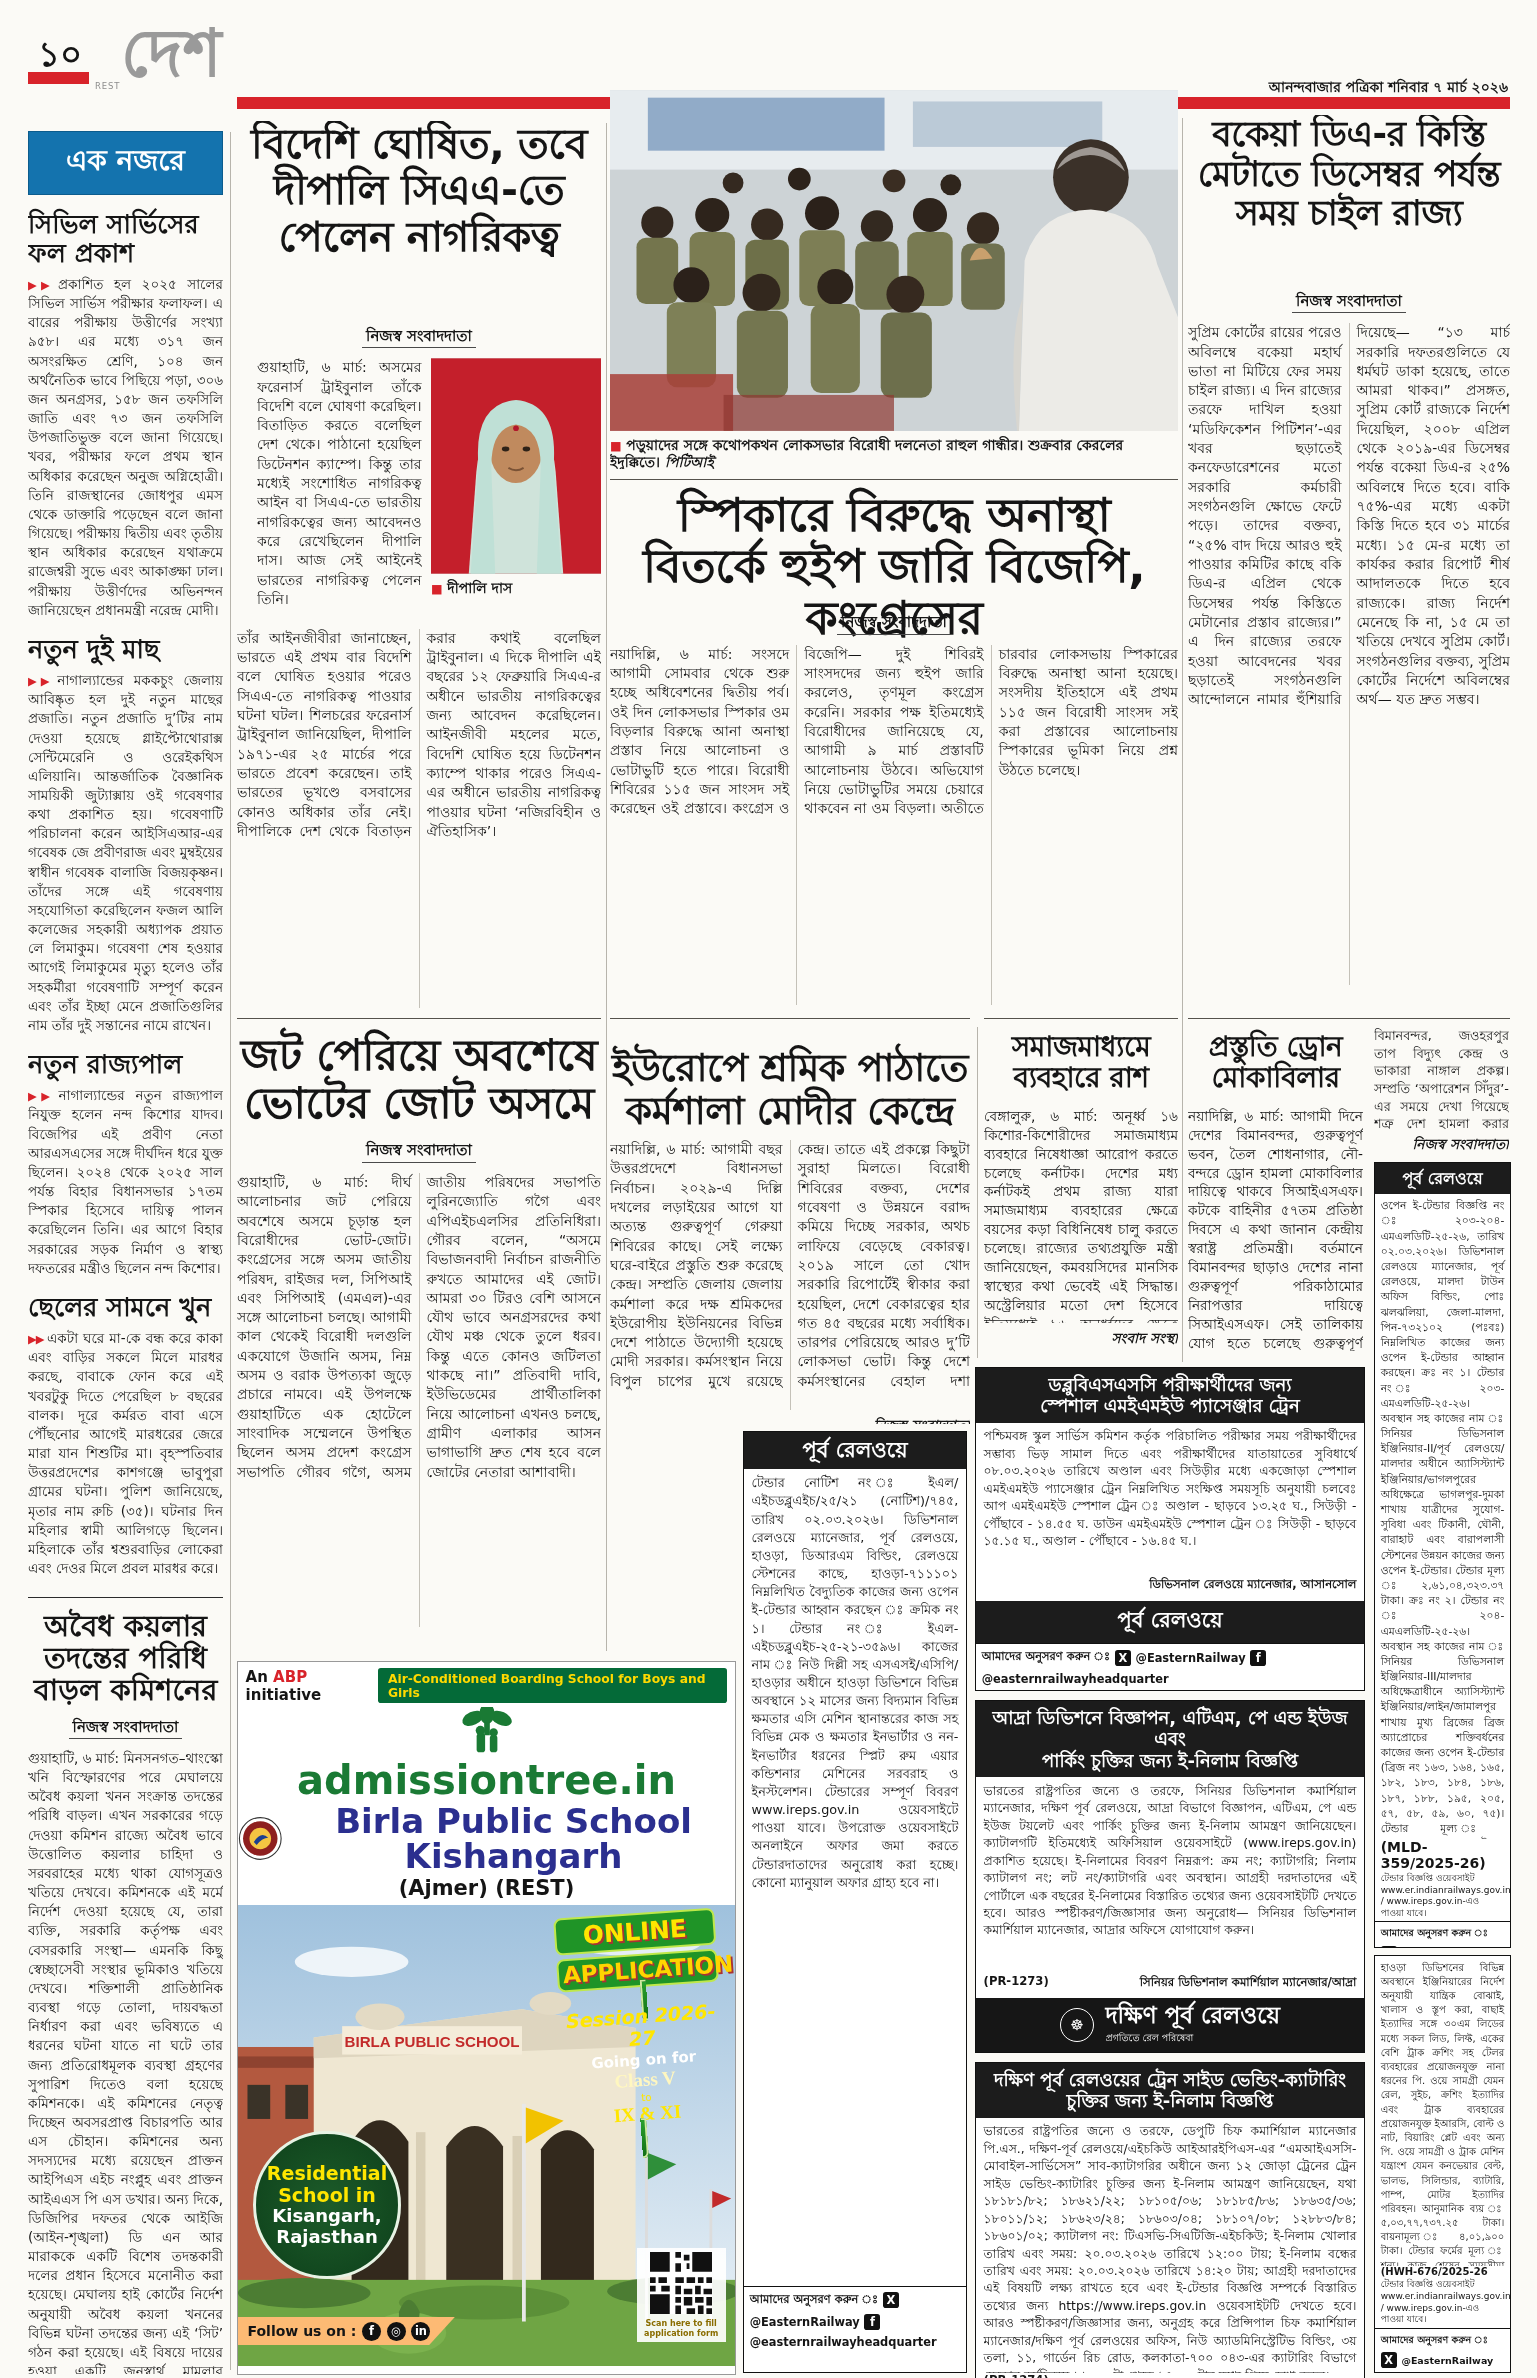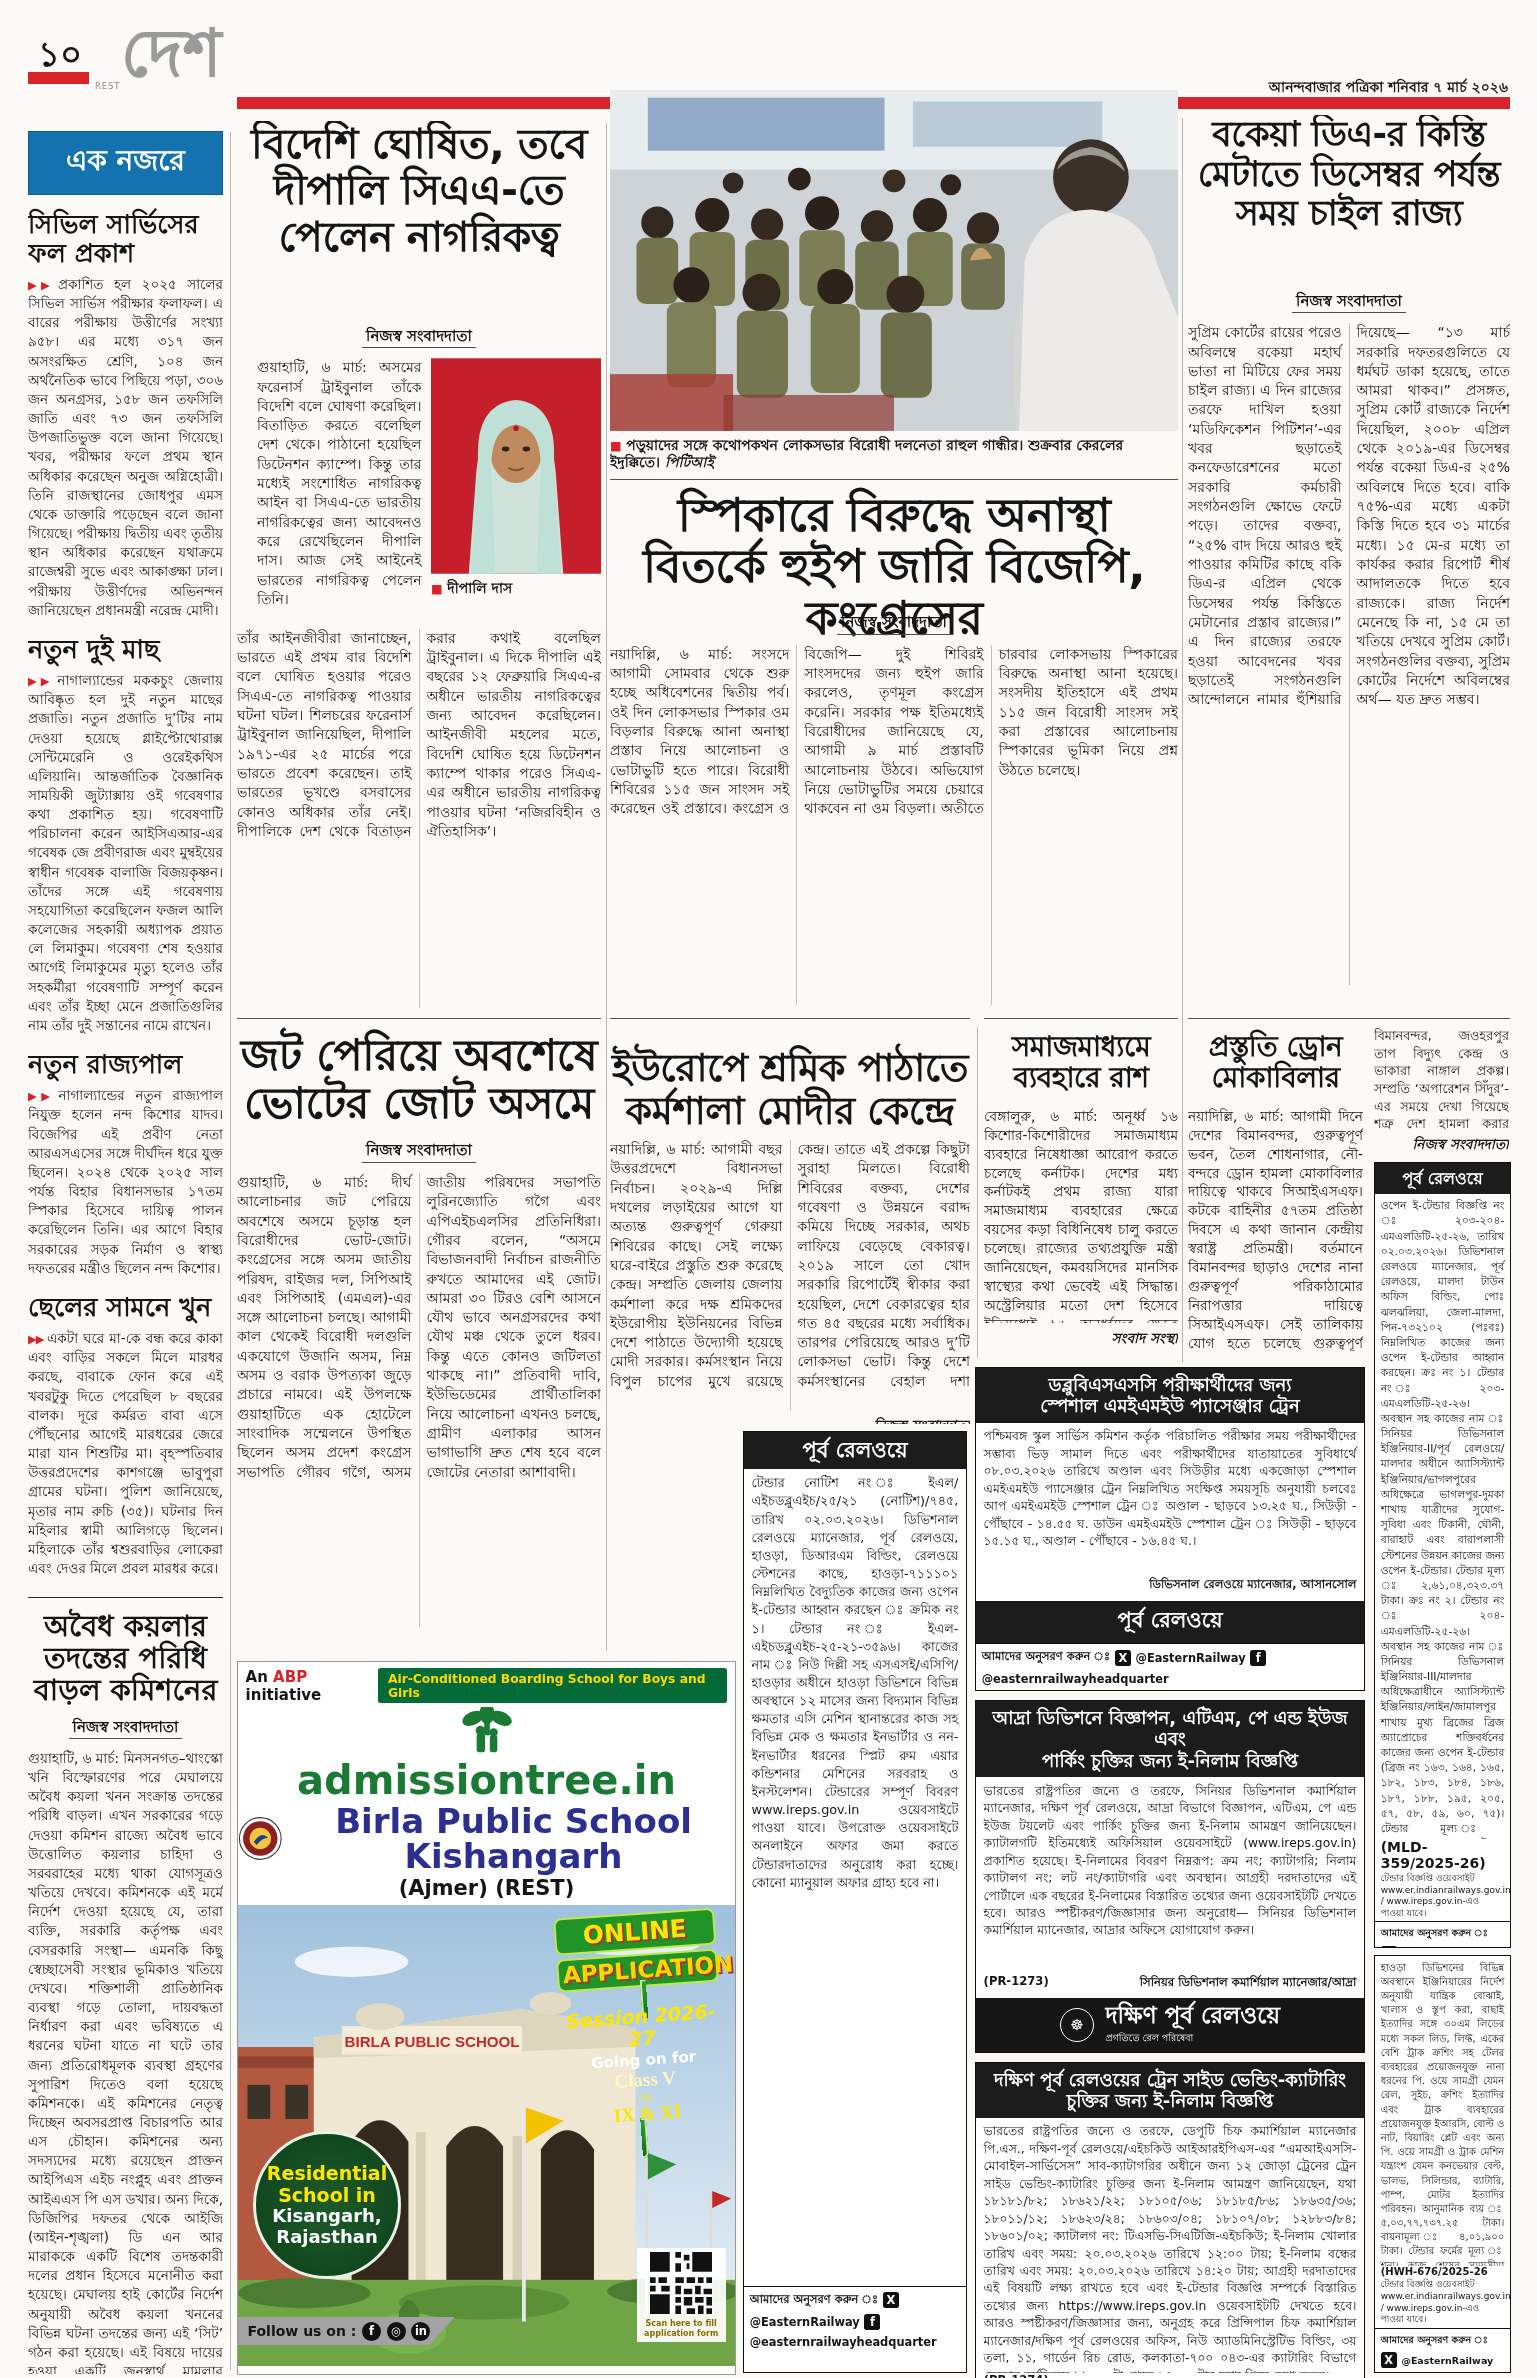--- a/index.html
+++ b/index.html
@@ -75,21 +75,21 @@
   .badge .sess{color:#ffe600;font-style:italic;font-weight:bold;font-size:19px;display:block;}
   .badge .going{font-weight:bold;font-size:15px;display:block;margin-top:1.9px;}
   .badge .cls{color:#fff7c0;font-weight:bold;font-size:19px;display:block;font-family:"Liberation Serif",serif;}
   .badge .to{font-size:10.4px;display:block;color:#ffe600;}
   .badge .grades{color:#ffe600;font-weight:bold;font-size:19px;display:block;font-family:"Liberation Serif",serif;}
   .res-circle{position:absolute;left:15px;bottom:87px;width:142px;height:142px;border-radius:50%;
               background:radial-gradient(#1d5c2a,#0d3f1a);border:3.8px solid #e7f3e4;display:flex;flex-direction:column;
               align-items:center;justify-content:center;text-align:center;line-height:1.15;}
   .res-circle .y{color:#ffe600;font-weight:bold;font-size:19px;}
   .res-circle .w{color:#fff;font-weight:bold;font-size:18px;}
-  .follow-strip{position:absolute;left:0;bottom:21px;background:#a3a3a3;padding:4.7px 24.6px 4.7px 9.5px;font-weight:bold;font-size:14px;
+  .follow-strip{position:absolute;left:0;bottom:21px;background:#fdba74;padding:4.7px 24.6px 4.7px 9.5px;font-weight:bold;font-size:14px;
                 clip-path:polygon(0 0,100% 0,88% 100%,0 100%);display:flex;align-items:center;gap:5.7px;}
   .soc{display:inline-flex;width:19px;height:19px;border-radius:50%;background:#111;color:#fff;font-size:11.4px;
        align-items:center;justify-content:center;font-weight:bold;}
   .qr-wrap{position:absolute;right:9.5px;bottom:24.6px;width:81px;text-align:center;background:rgba(255,255,255,.92);padding:3.8px;}
   .qr-cap{font-size:8px;font-weight:bold;color:#8a6d00;line-height:1.15;display:block;margin-top:1.9px;}
 </style>
 </head>
 <body>
 
 <div class="page">

